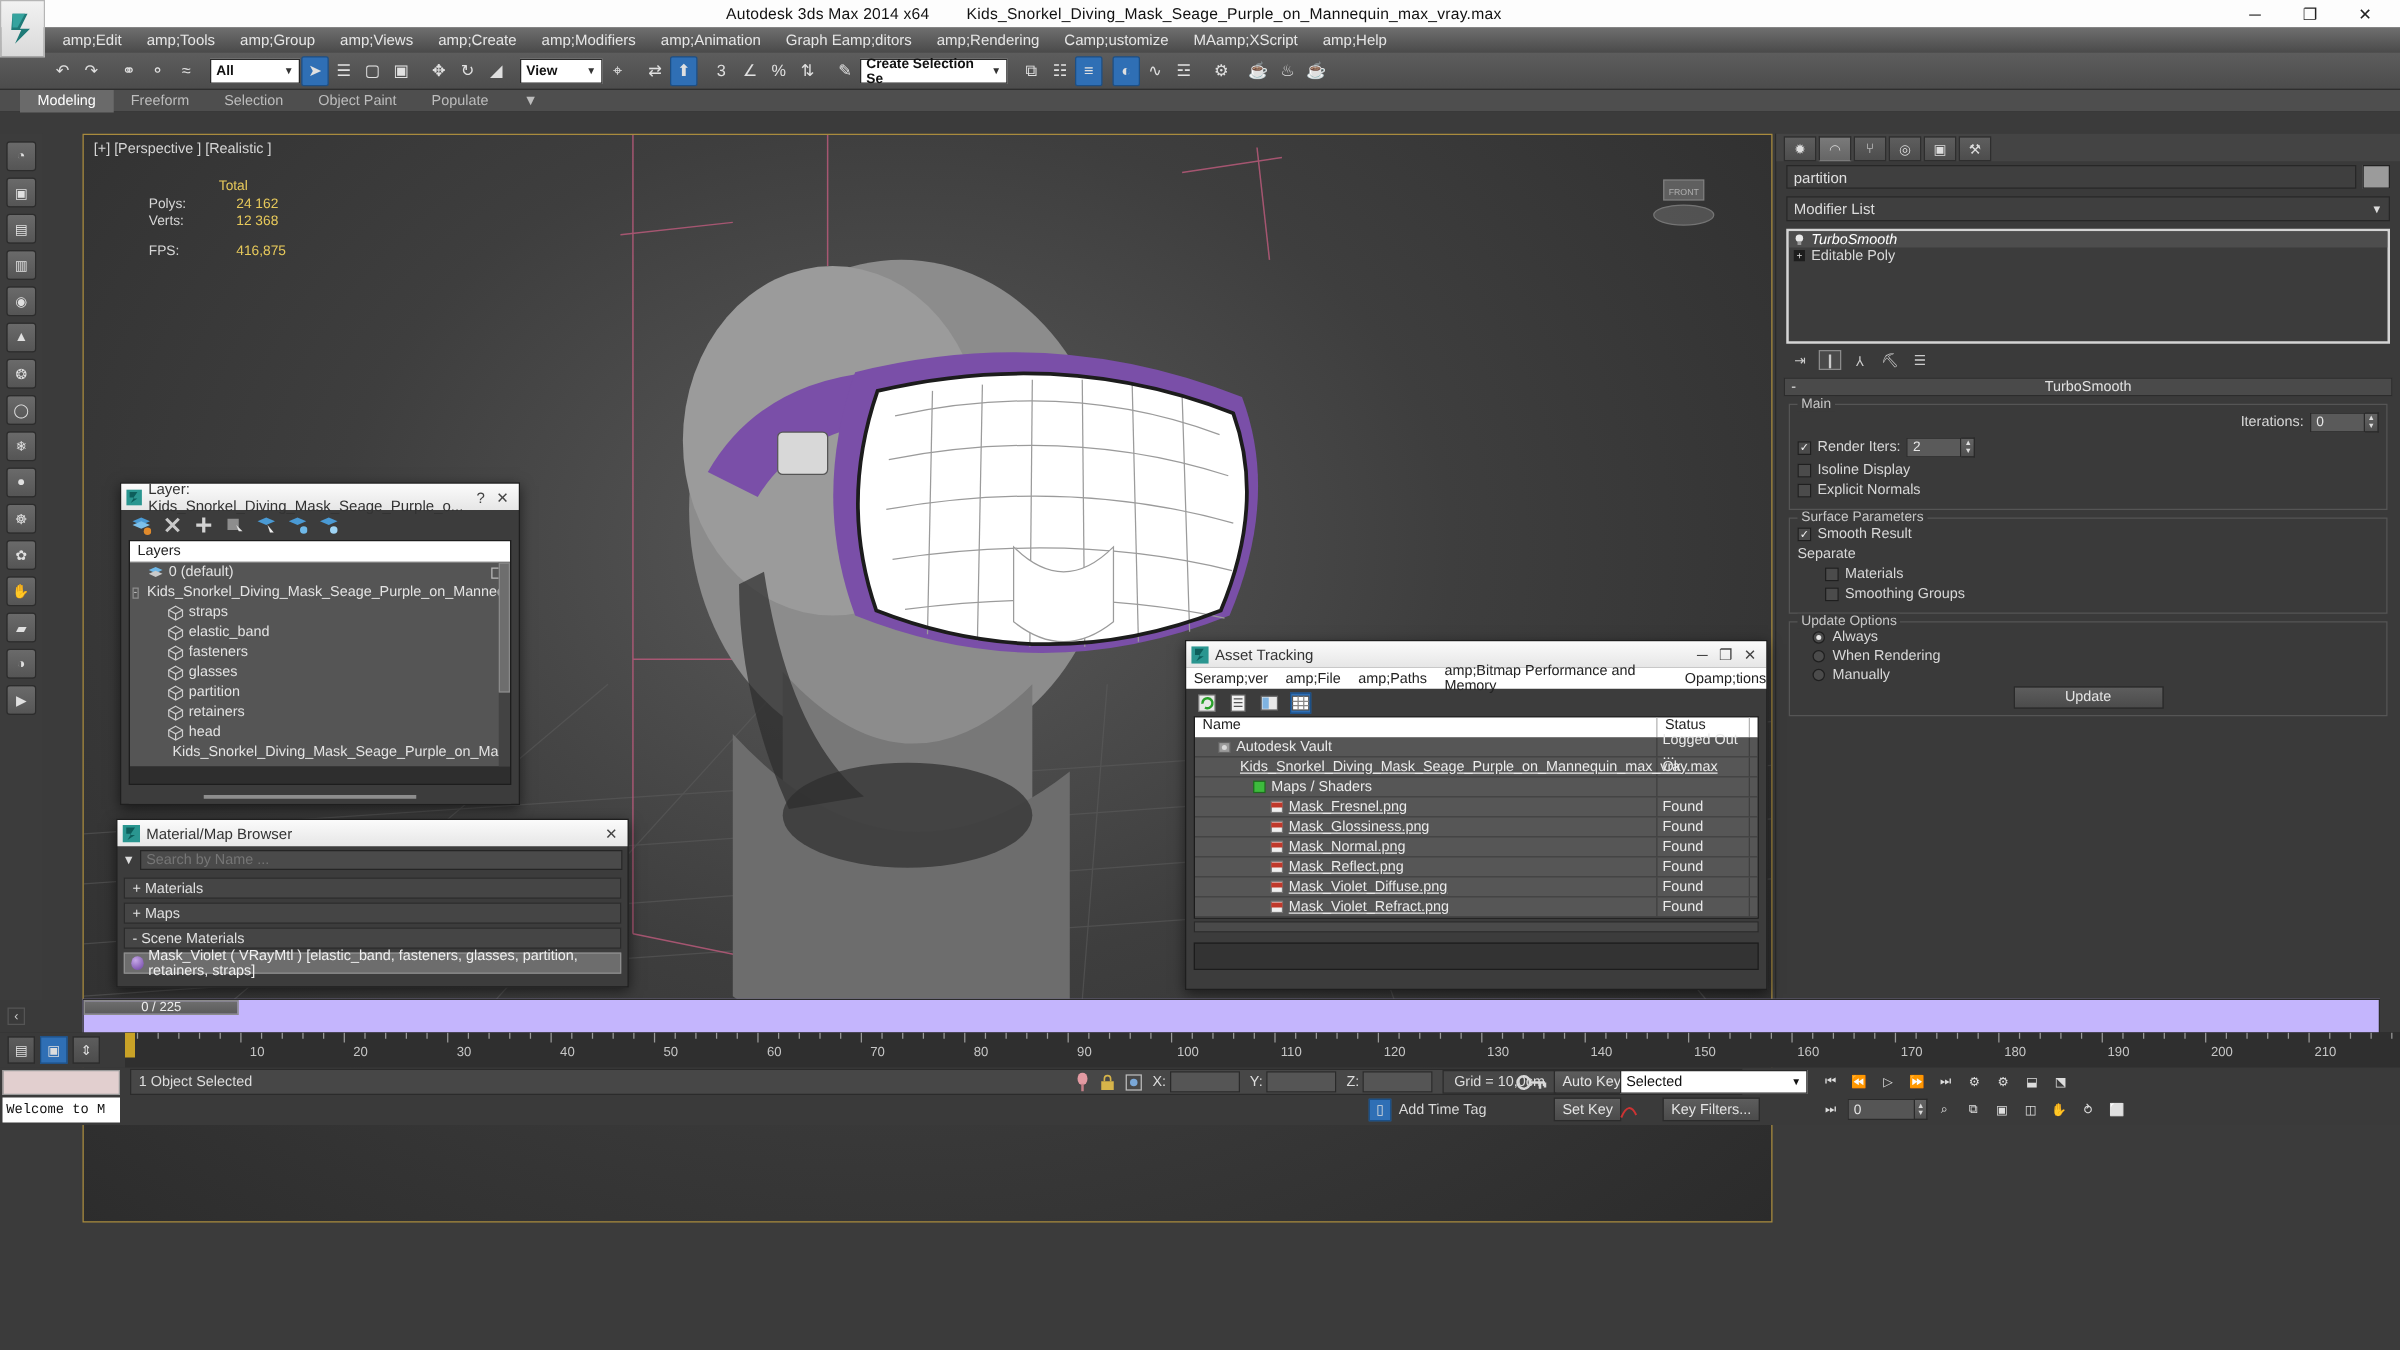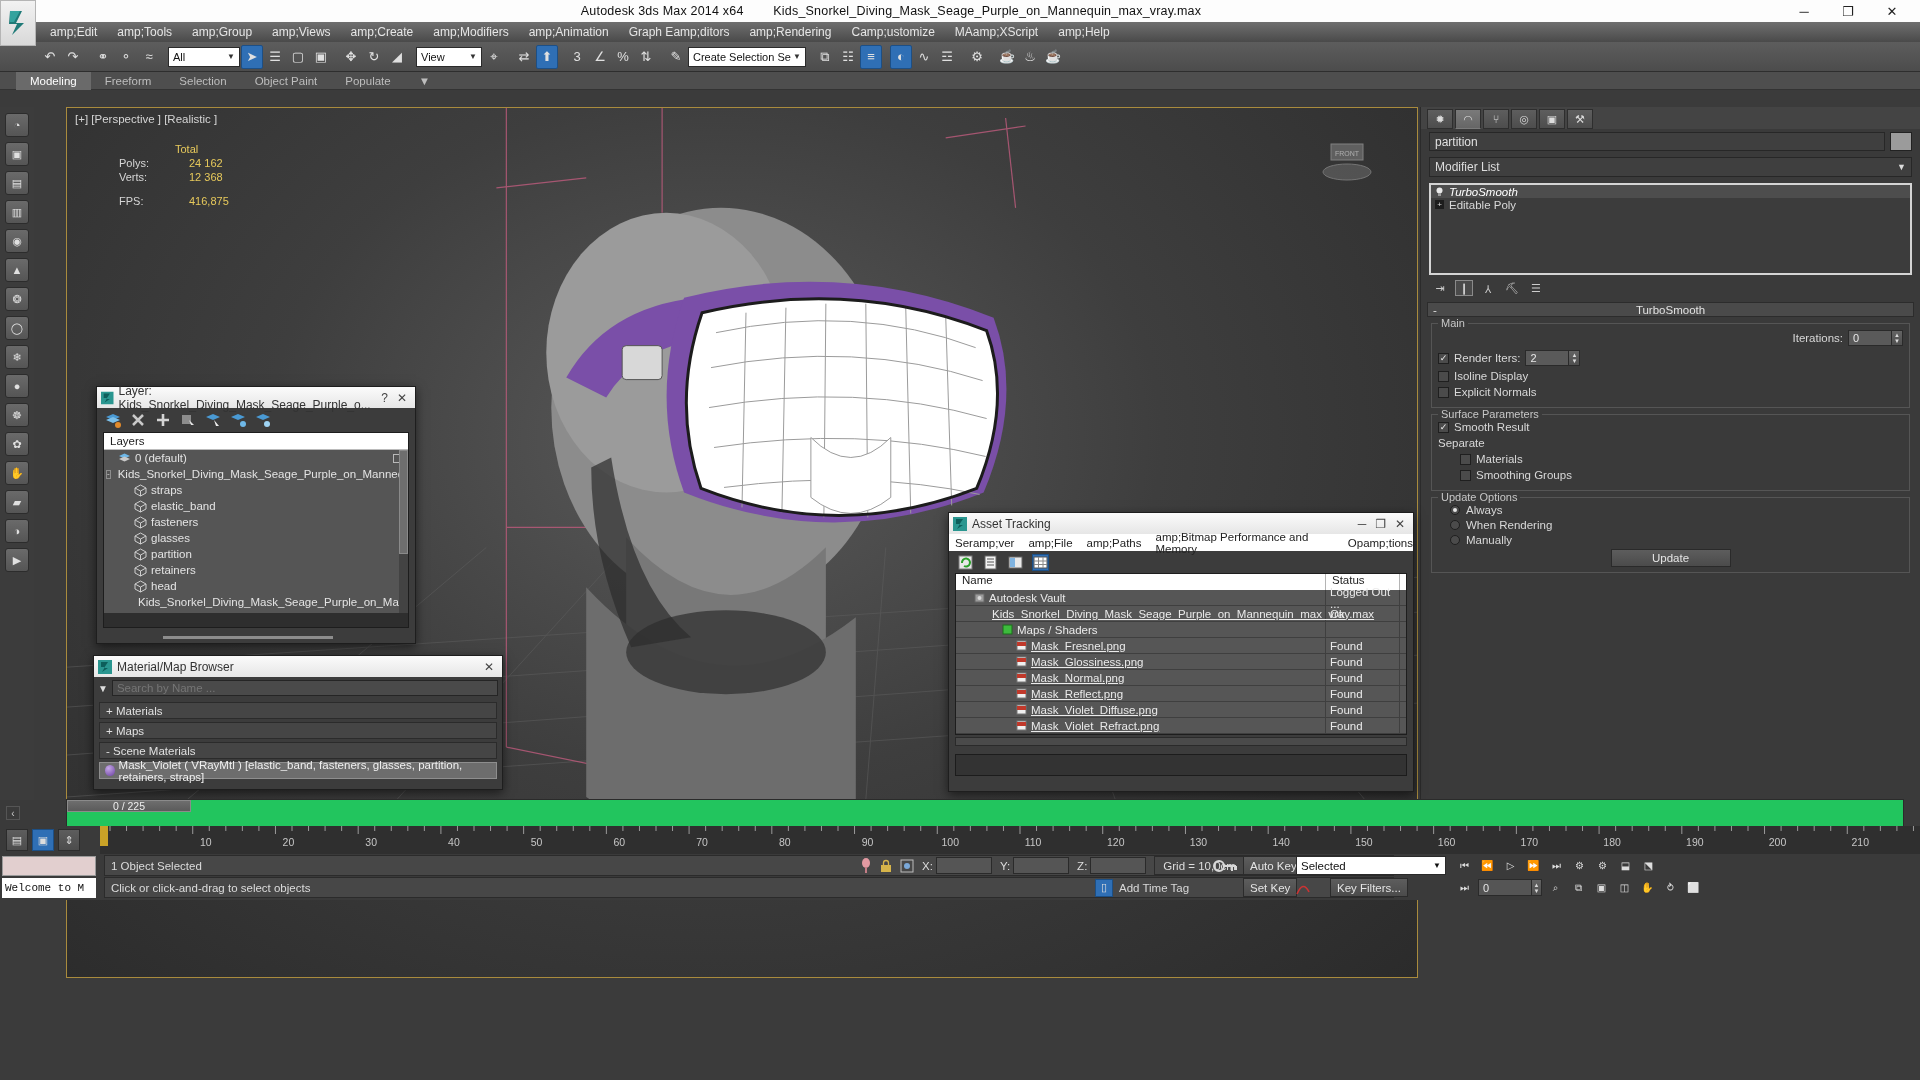--- a/index.html
+++ b/index.html
@@ -30,21 +30,21 @@
   .toolbar{ position:absolute; left:0; top:42px; width:1920px; height:30px;
     background:linear-gradient(#5d5d5d,#4c4c4c); display:flex; align-items:center;
     padding-left:4px; gap:1px; border-bottom:1px solid #2e2e2e;}
   .tb{ width:22px; height:24px; display:flex; align-items:center; justify-content:center;
     color:#e0e0e0; font-size:13px; border:1px solid transparent; border-radius:2px;
     background:linear-gradient(#646464,#575757);}
   .tb.plain{ background:transparent; }
   .tb.on{ background:#2f6fb5; border-color:#1d4f85; }
   .tb-sep{ width:6px; }
   .tb-combo{ height:20px; background:#fff; color:#111; border:1px solid #2a2a2a;
-    display:flex; align-items:center; padding:0 4px; font-size:11px; }
+    display:flex; align-items:center; padding:0 4px; font-size:11px;font-weight:bold; }
   .tb-combo .cv{ flex:1; }
   .tb-combo .ca{ font-size:8px; color:#333; }
 
   
   .ribbon{ position:absolute; left:0; top:72px; width:1920px; height:18px;
     background:#4e4e4e; display:flex; align-items:center; padding-left:16px;
     border-bottom:1px solid #333;}
   .ribbon .rt{ padding:0 14px; font-size:11.5px; color:#bdbdbd; line-height:18px;}
   .ribbon .rt.act{ background:#6a6a6a; color:#fff; }
   .ribbon2{ position:absolute; left:0; top:90px; width:1920px; height:16px;
@@ -186,21 +186,21 @@
   .fic{ width:11px; height:11px; display:inline-block; }
   .at-bottom{ margin:8px 6px 0 6px; height:22px; background:#333; border:1px solid #1c1c1c;}
   .at-hscroll{ margin:2px 6px 0 6px; height:9px; background:#4a4a4a; border:1px solid #2a2a2a;}
 
   
   .timeline{ position:absolute; left:0; top:800px; width:1920px; height:26px;
     background:#3a3a3a; display:flex; align-items:center; }
   .tl-left{ width:66px; display:flex; align-items:center; gap:4px; padding-left:6px;}
   .tl-nav{ width:14px; height:14px; display:flex; align-items:center;
     justify-content:center; font-size:10px; color:#ccc; border:1px solid #555;}
-  .tl-track{ flex:1; height:29px; background:#22c55e; border:1px solid #2b2b2b;
+  .tl-track{ flex:1; height:29px; background:#c4b5fd; border:1px solid #2b2b2b;
     position:relative; margin-right:16px;}
   .tl-thumb{ position:absolute; left:0; top:0; height:12px; width:124px;
     background:linear-gradient(#6e6e6e,#5b5b5b); border:1px solid #8b8b8b;
     display:flex; align-items:center; justify-content:center; font-size:10.5px; color:#eee;}
 
   .rulerrow{ position:absolute; left:0; top:826px; width:1920px; height:28px;
     background:#2a2a2a; display:flex; align-items:flex-end;}
   .ruler-icons{ width:100px; height:28px; display:flex; align-items:center; gap:4px;
     padding-left:6px; background:#3a3a3a;}
   .ri{ width:22px; height:22px; display:flex; align-items:center; justify-content:center;
@@ -1044,21 +1044,20 @@
     </div>
   </div>
 
   <div class="statusbar">
     <div class="sb-mini">
       <div class="pink"></div>
       <div class="wel">Welcome to M</div>
     </div>
 
     <div class="sb-txt" style="top:1px; width:1290px;">1 Object Selected</div>
-    <div class="sb-txt" style="top:23px; width:1290px;">Click or click-and-drag to select objects</div>
 
     <div class="sb-row" style="left:860px; top:1px; gap:8px;">
       <svg width="12" height="16">
           <ellipse cx="6" cy="5" rx="4" ry="5" fill="#e39aa2"></ellipse>
           <rect x="5" y="9" width="2" height="6" fill="#c47d86"></rect>
         </svg>
       <svg width="12" height="14">
           <rect x="1" y="6" width="10" height="7" fill="#d6b44a"></rect>
           <path d="M3.5 6 V4 a2.5 2.5 0 0 1 5 0 V6" stroke="#d6b44a" fill="none" stroke-width="1.3"></path>
         </svg>

